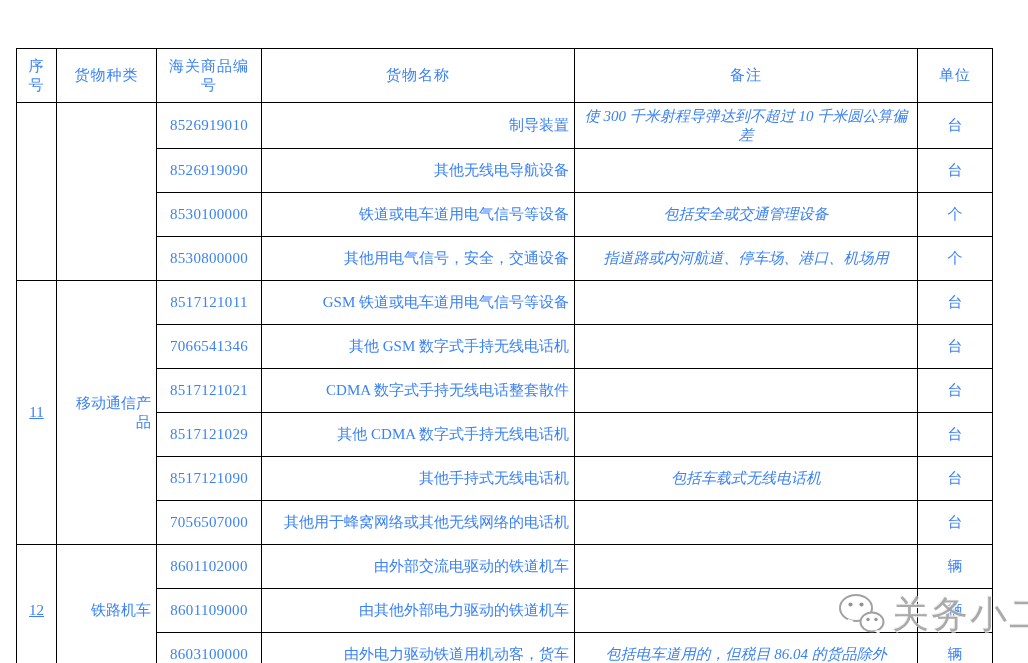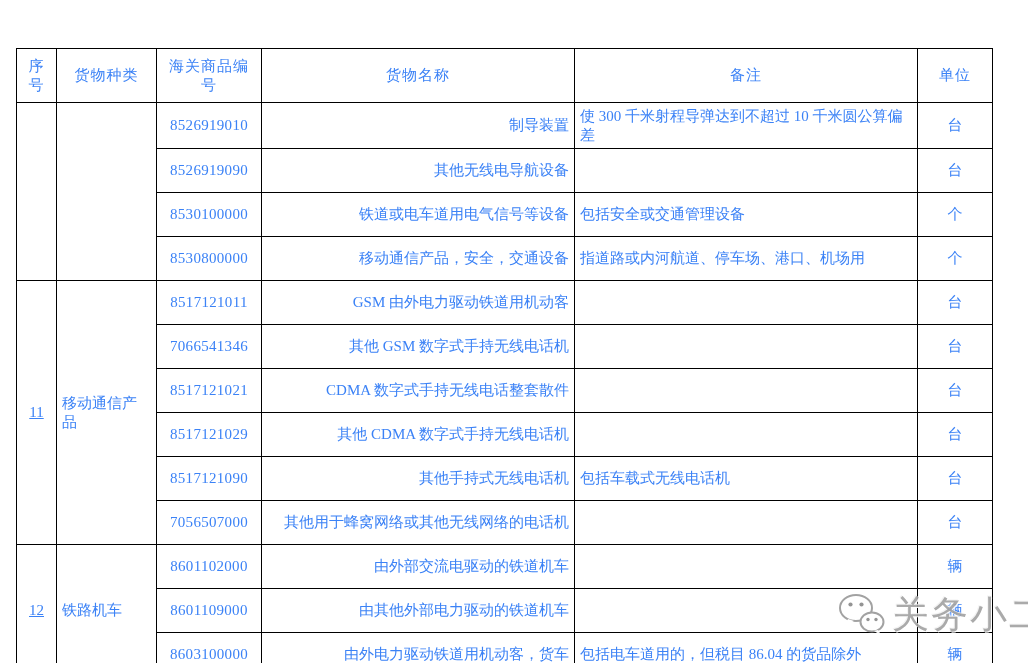--- a/index.html
+++ b/index.html
@@ -33,24 +33,24 @@
     padding: 2px 5px;
     overflow: hidden;
     vertical-align: middle;
     background: transparent;
   }
   table.goods thead tr { height: 54px; }
   table.goods tbody tr { height: 44px; }
   table.goods tbody tr.tall { height: 46px; }
   th.hdr { text-align: center; letter-spacing: 1px; }
   td.c-serial   { text-align: center; text-decoration: underline; }
-  td.c-category { text-align: left; padding: 2px 2px; }
+  td.c-category { text-align: right; padding: 2px 2px; }
   td.c-code     { text-align: center; font-size: 15.5px; letter-spacing: 0.3px; }
   td.c-name     { text-align: right; }
-  td.c-note     { text-align: left; }
+  td.c-note     { text-align: center; font-style: italic; }
   td.c-unit     { text-align: center; }
   .watermark {
     position: absolute;
     left: 836px;
     top: 590px;
     display: flex;
     align-items: center;
     gap: 4px;
     pointer-events: none;
     opacity: 0.92;
@@ -107,30 +107,30 @@
         <td class="c-unit">台</td>
       </tr>
       <tr>
         <td class="c-code">8530100000</td>
         <td class="c-name">铁道或电车道用电气信号等设备</td>
         <td class="c-note">包括安全或交通管理设备</td>
         <td class="c-unit">个</td>
       </tr>
       <tr>
         <td class="c-code">8530800000</td>
-        <td class="c-name">移动通信产品，安全，交通设备</td>
+        <td class="c-name">其他用电气信号，安全，交通设备</td>
         <td class="c-note">指道路或内河航道、停车场、港口、机场用</td>
         <td class="c-unit">个</td>
       </tr>
 
       <tr>
         <td class="c-serial" rowspan="6">11</td>
         <td class="c-category" rowspan="6">移动通信产品</td>
         <td class="c-code">8517121011</td>
-        <td class="c-name">GSM 由外电力驱动铁道用机动客</td>
+        <td class="c-name">GSM 铁道或电车道用电气信号等设备</td>
         <td class="c-note"></td>
         <td class="c-unit">台</td>
       </tr>
       <tr>
         <td class="c-code">7066541346</td>
         <td class="c-name">其他 GSM 数字式手持无线电话机</td>
         <td class="c-note"></td>
         <td class="c-unit">台</td>
       </tr>
       <tr>

